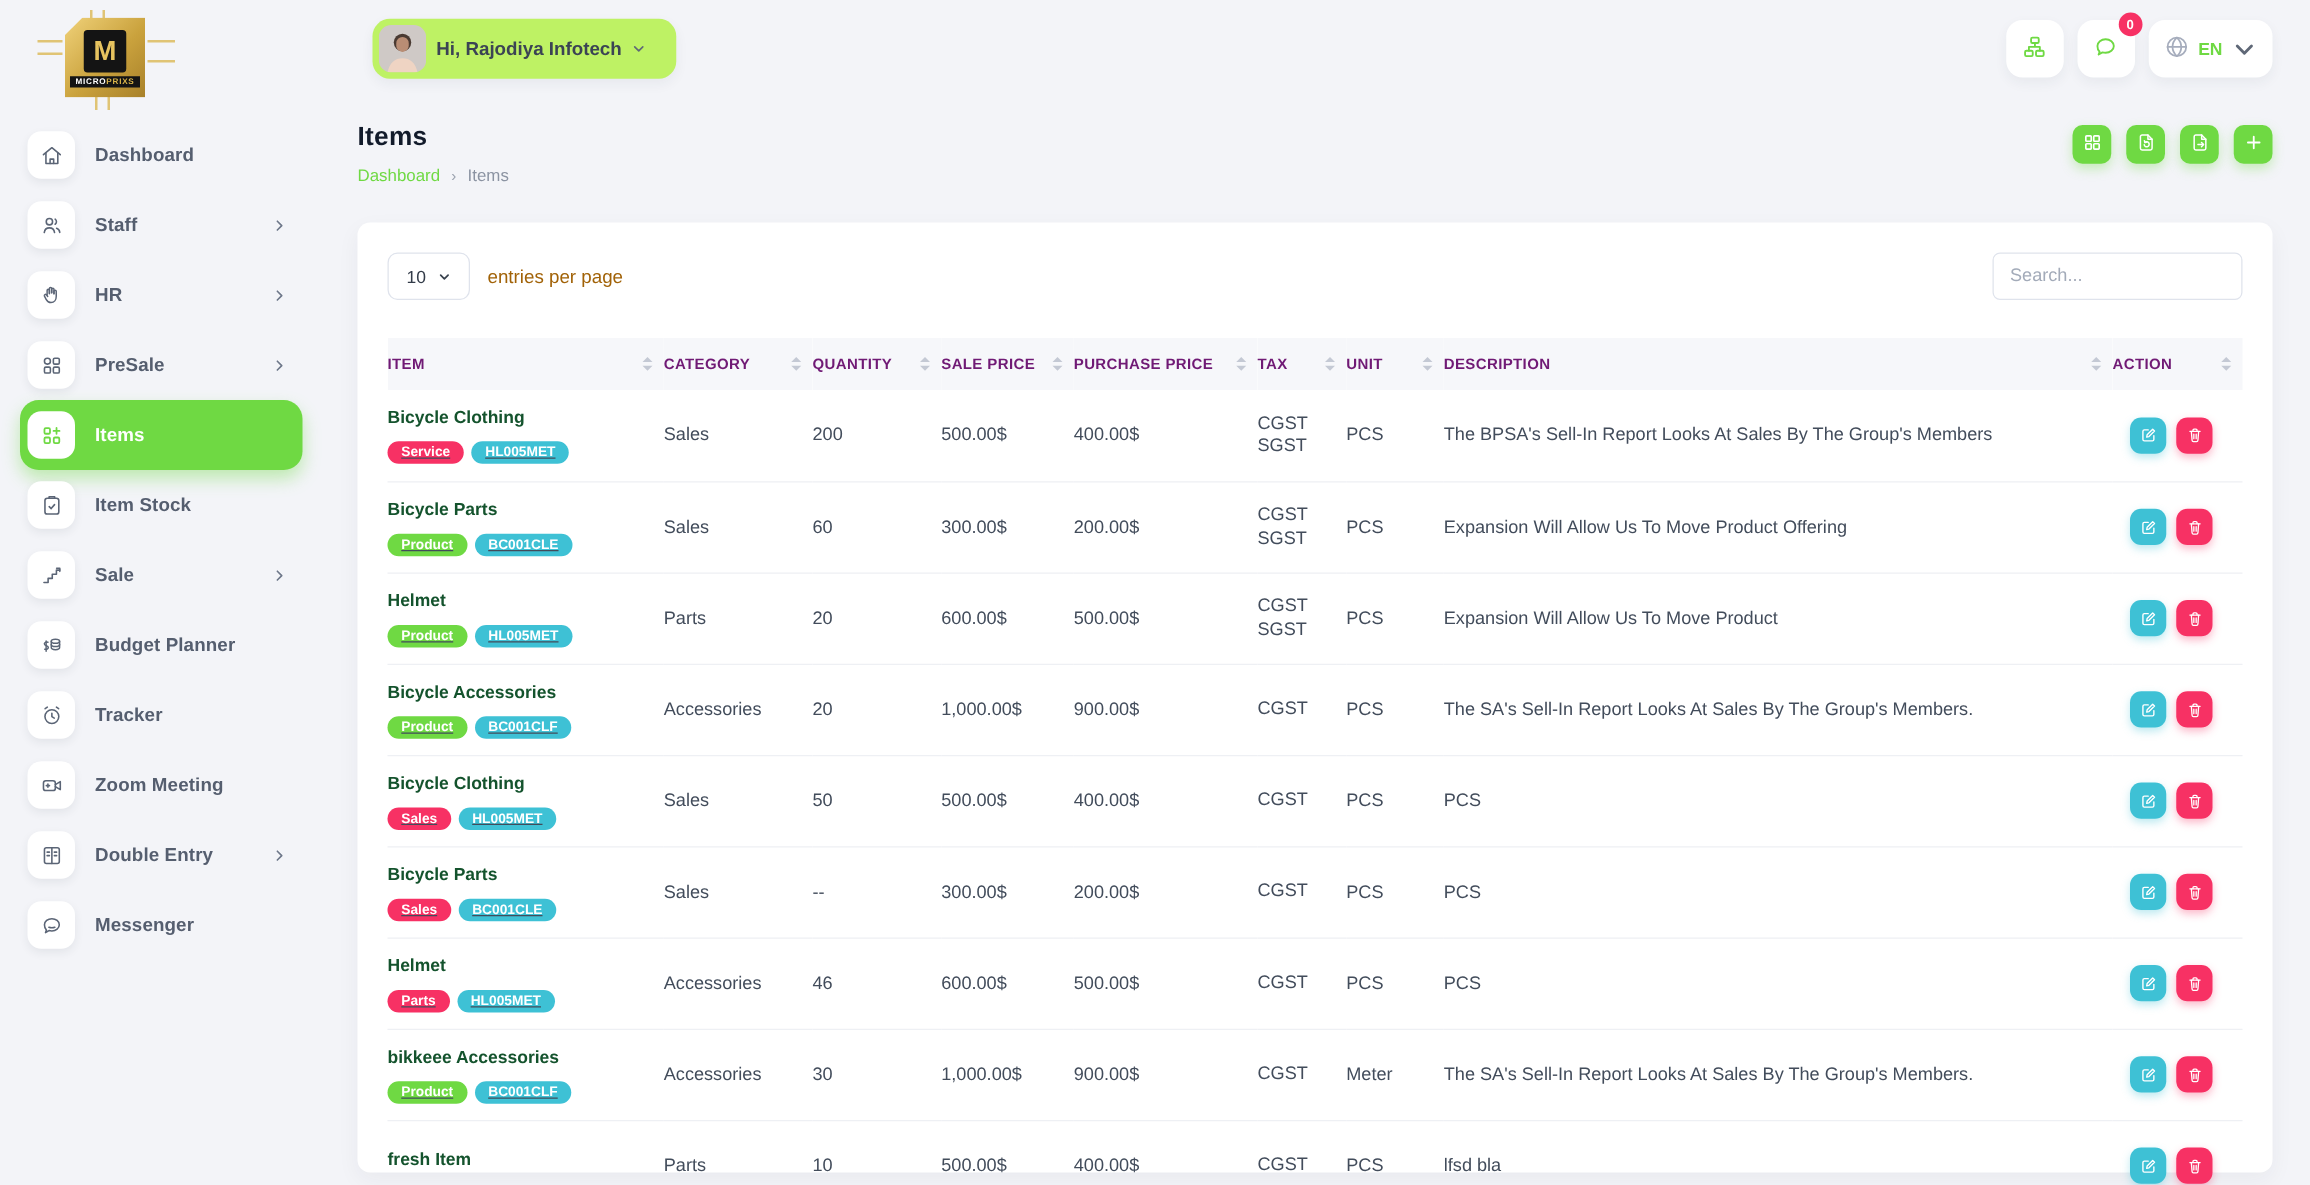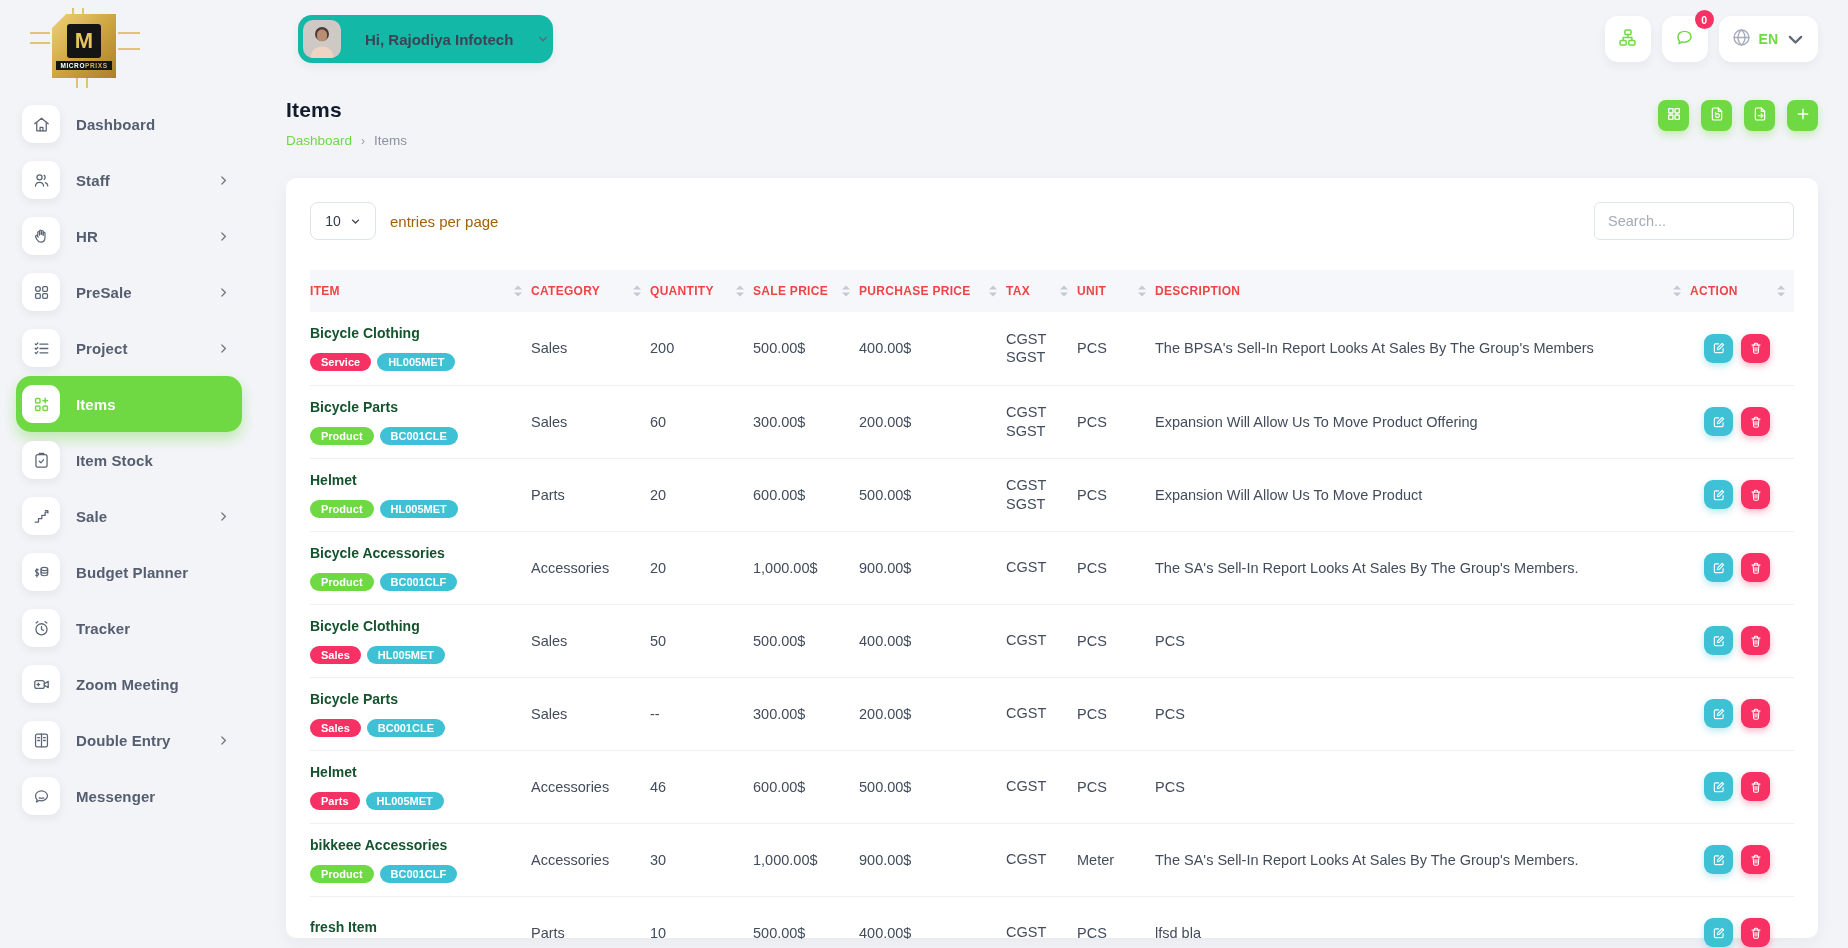--- a/index.html
+++ b/index.html
@@ -31,22 +31,22 @@
   .chev{margin-left:auto;margin-right:12px;color:#6d7789;display:flex;}
   .chev svg{width:13px;height:13px;}
   .nav-item.active{background:#6fd943;box-shadow:0 7px 14px rgba(111,217,67,.4);}
   .nav-item.active .nav-label{color:#fff;}
   .nav-item.active .icon-box{color:#6fd943;box-shadow:none;}
 
   
   main{flex:1;padding:0 30px 0 28px;}
   .topbar{display:flex;justify-content:space-between;align-items:center;
     height:72px;padding-top:6px;}
-  .user-pill{display:flex;align-items:center;gap:24px;background:#14b8a6;border:0;
-    border-radius:14px;padding:5px 4px 5px 5px;cursor:pointer;
+  .user-pill{display:flex;align-items:center;gap:8px;background:#bef264;border:0;
+    border-radius:14px;padding:5px 24px 5px 5px;cursor:pointer;
     box-shadow:0 4px 10px rgba(40,50,70,.06);margin-left:12px;}
   .avatar{width:38px;height:38px;border-radius:10px;overflow:hidden;flex-shrink:0;}
   .greeting{font-size:15px;font-weight:700;color:#3b4454;}
   .caret{color:#5f6877;display:flex;} .caret svg{width:12px;height:12px;}
   .top-actions{display:flex;gap:11px;align-items:center;}
   .tile{position:relative;height:46px;min-width:46px;background:#fff;border:0;
     border-radius:13px;display:flex;align-items:center;justify-content:center;
     gap:7px;cursor:pointer;box-shadow:0 4px 10px rgba(40,50,70,.06);padding:0 12px;}
   .tile svg{width:21px;height:21px;}
   .tile .green-ic{color:#6fd943;} .tile .gray-ic{color:#a6adbd;}
@@ -77,32 +77,32 @@
     background:#fff;display:flex;align-items:center;justify-content:center;gap:9px;
     font-size:14px;color:#333c49;cursor:pointer;}
   .entries-select svg{width:11px;height:11px;color:#39424e;}
   .entries-label{margin-left:14px;font-size:15px;color:#a16207;}
   .search{width:200px;height:38px;border:1px solid #dfe3ec;border-radius:6px;
     padding:0 13px;font-size:14.5px;color:#333c49;font-family:inherit;outline:none;}
   .search::placeholder{color:#a3abb9;}
 
   table{margin-top:30px;border-collapse:collapse;table-layout:fixed;width:1484px;}
   thead th{background:#f6f7fa;height:42px;text-align:left;font-size:12px;
-    font-weight:700;color:#ef4444;letter-spacing:.3px;text-transform:uppercase;
+    font-weight:700;color:#701a75;letter-spacing:.3px;text-transform:uppercase;
     position:relative;padding:0 26px 0 0;}
   .sort{position:absolute;right:9px;top:50%;transform:translateY(-50%);
     display:flex;flex-direction:column;gap:3px;cursor:pointer;}
   .sort b{display:block;width:0;height:0;border-left:4px solid transparent;
     border-right:4px solid transparent;}
   .sort b.u{border-bottom:4.5px solid #c4c9d4;}
   .sort b.d{border-top:4.5px solid #c4c9d4;}
   tbody td{height:73px;border-bottom:1px solid #eef0f4;font-size:14.5px;
     color:#424c5b;vertical-align:middle;padding:0;}
   .item-name{font-size:14px;font-weight:700;color:#14532d;}
-  .badges{display:flex;gap:6px;margin-top:12px;}
+  .badges{display:flex;gap:6px;margin-top:12px;text-decoration:underline;}
   .badge{border-radius:12px;padding:3px 11px;font-size:11px;font-weight:700;
     color:#fff;white-space:nowrap;}
   .tax-line{line-height:1.25;}
   .actions{display:flex;gap:8px;align-items:center;padding-left:14px;}
   .abtn{width:29px;height:29px;border:0;border-radius:9px;display:flex;cursor:pointer;
     align-items:center;justify-content:center;color:#fff;}
   .abtn svg{width:14px;height:14px;}
   .abtn.edit{background:#3ec1d5;box-shadow:0 3px 7px rgba(62,193,213,.35);}
   .abtn.del{background:#f73164;box-shadow:0 3px 7px rgba(247,49,100,.35);}
 </style>
@@ -183,34 +183,20 @@
             </svg>
         </span>
         <span class="nav-label">PreSale</span>
         <span class="chev">
             <svg viewBox="0 0 24 24" fill="none" stroke="currentColor" stroke-width="2.4" stroke-linecap="round" stroke-linejoin="round">
               <path d="M9 5.5 15.5 12 9 18.5"></path>
             </svg>
           </span>
       </div>
 
-      <div class="nav-item">
-        <span class="icon-box">
-          <svg viewBox="0 0 24 24" fill="none" stroke="currentColor" stroke-width="1.6" stroke-linecap="round" stroke-linejoin="round">
-              <path d="M10 6.5h10M10 12h10M10 17.5h10"></path>
-              <path d="m4 6.2 1.2 1.2L7.4 5M4 11.7l1.2 1.2 2.2-2.4M4 17.2l1.2 1.2 2.2-2.4"></path>
-            </svg>
-        </span>
-        <span class="nav-label">Project</span>
-        <span class="chev">
-            <svg viewBox="0 0 24 24" fill="none" stroke="currentColor" stroke-width="2.4" stroke-linecap="round" stroke-linejoin="round">
-              <path d="M9 5.5 15.5 12 9 18.5"></path>
-            </svg>
-          </span>
-      </div>
 
 
       <div class="nav-item active">
         <span class="icon-box">
           <svg viewBox="0 0 24 24" fill="none" stroke="currentColor" stroke-width="1.8" stroke-linecap="round" stroke-linejoin="round">
               <rect x="4.5" y="4.5" width="5.6" height="5.6" rx="1.3"></rect>
               <rect x="4.5" y="13.9" width="5.6" height="5.6" rx="1.3"></rect>
               <rect x="13.9" y="13.9" width="5.6" height="5.6" rx="1.3"></rect>
               <path d="M16.7 4.2v6M13.7 7.2h6"></path>
             </svg>

